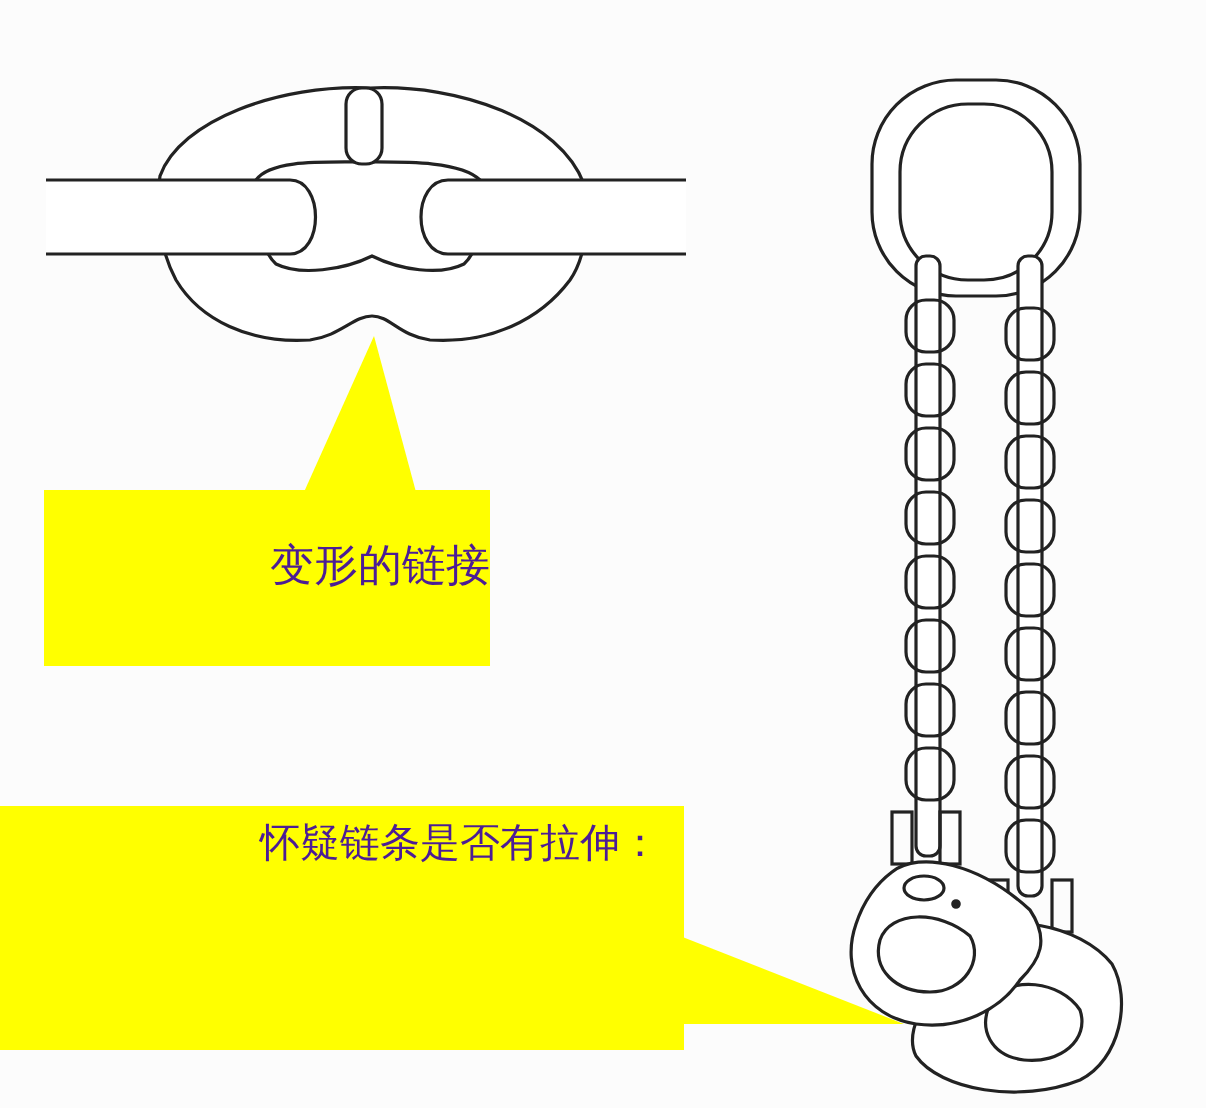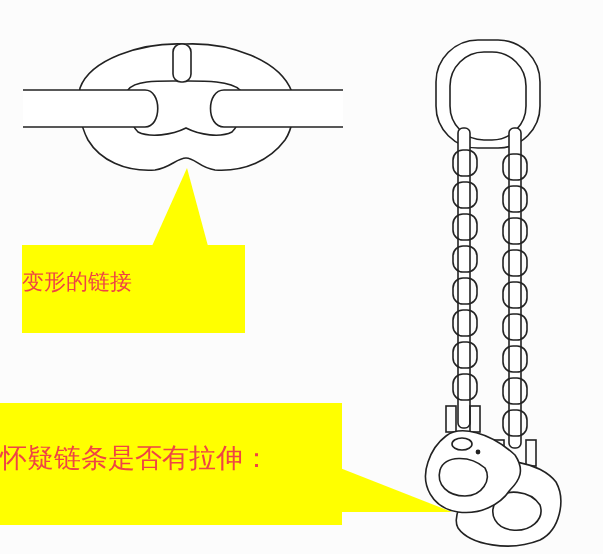--- a/index.html
+++ b/index.html
@@ -1,21 +1,21 @@
 <!DOCTYPE html>
 <html><head>
 <meta charset="utf-8">
 <style>
   html, body { margin:0; padding:0; }
   body { width:603px; height:554px; background:#fcfcfc; position:relative; overflow:hidden;
          font-family:"DejaVu Sans", sans-serif; }
   svg.art { position:absolute; left:0; top:0; }
-  .callout-text { position:absolute; color:#ef4444; text-align:left; line-height:1.25;font-family:Liberation Mono, monospace; }
+  .callout-text { position:absolute; color:#4c1d95; text-align:right; line-height:1.25; }
   #label1 { left:22px; top:270px; width:223px; font-size:22px; }
-  #label2 { left:0px; top:444px; width:330px; font-size:27px; }
+  #label2 { left:0px; top:409px; width:330px; font-size:20px; }
 </style>
 </head>
 <body>
 
 <svg class="art" width="603" height="554" viewBox="0 0 603 554">
 
   <g>
     <polygon points="187,168 152,246 208,246" fill="#ffff00"></polygon>
     <rect x="22" y="245" width="223" height="88" fill="#ffff00"></rect>
   </g>

